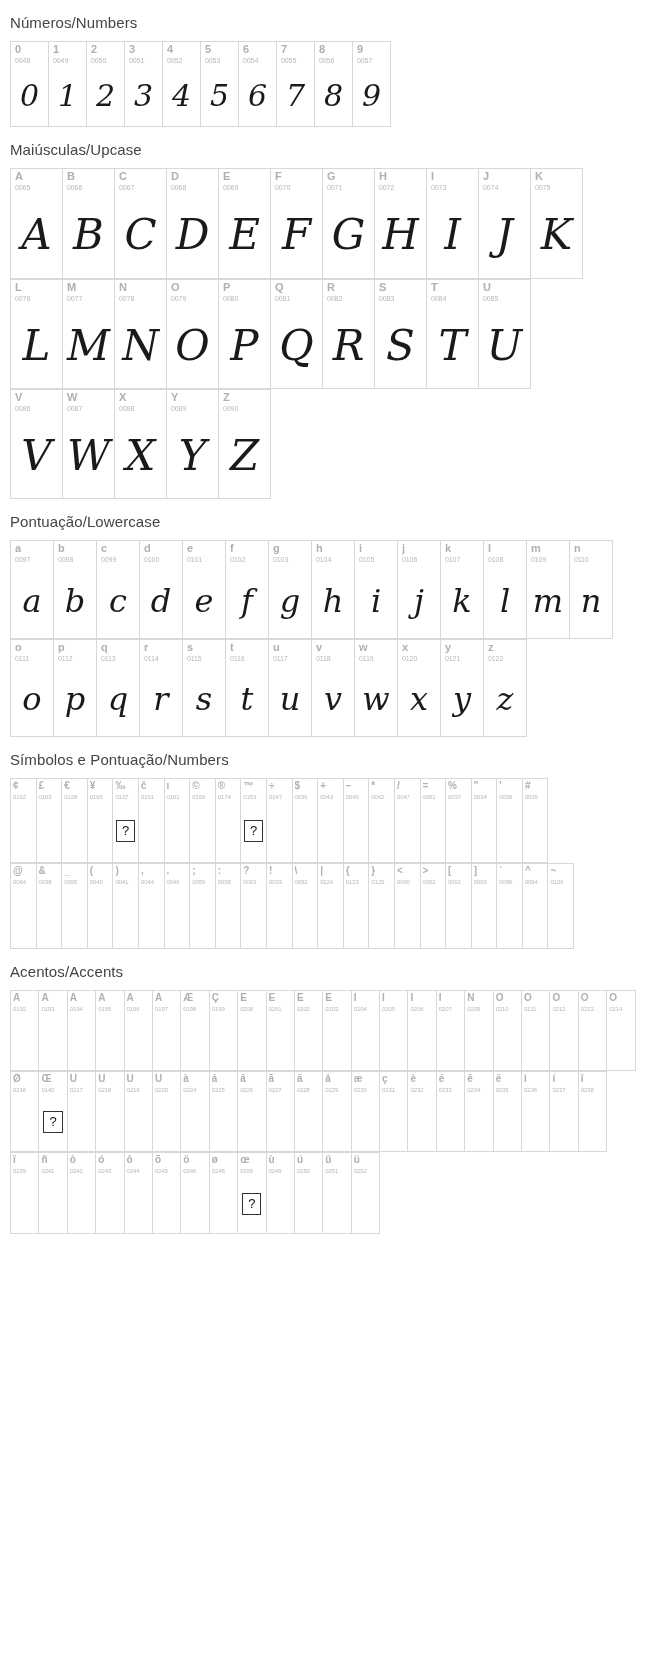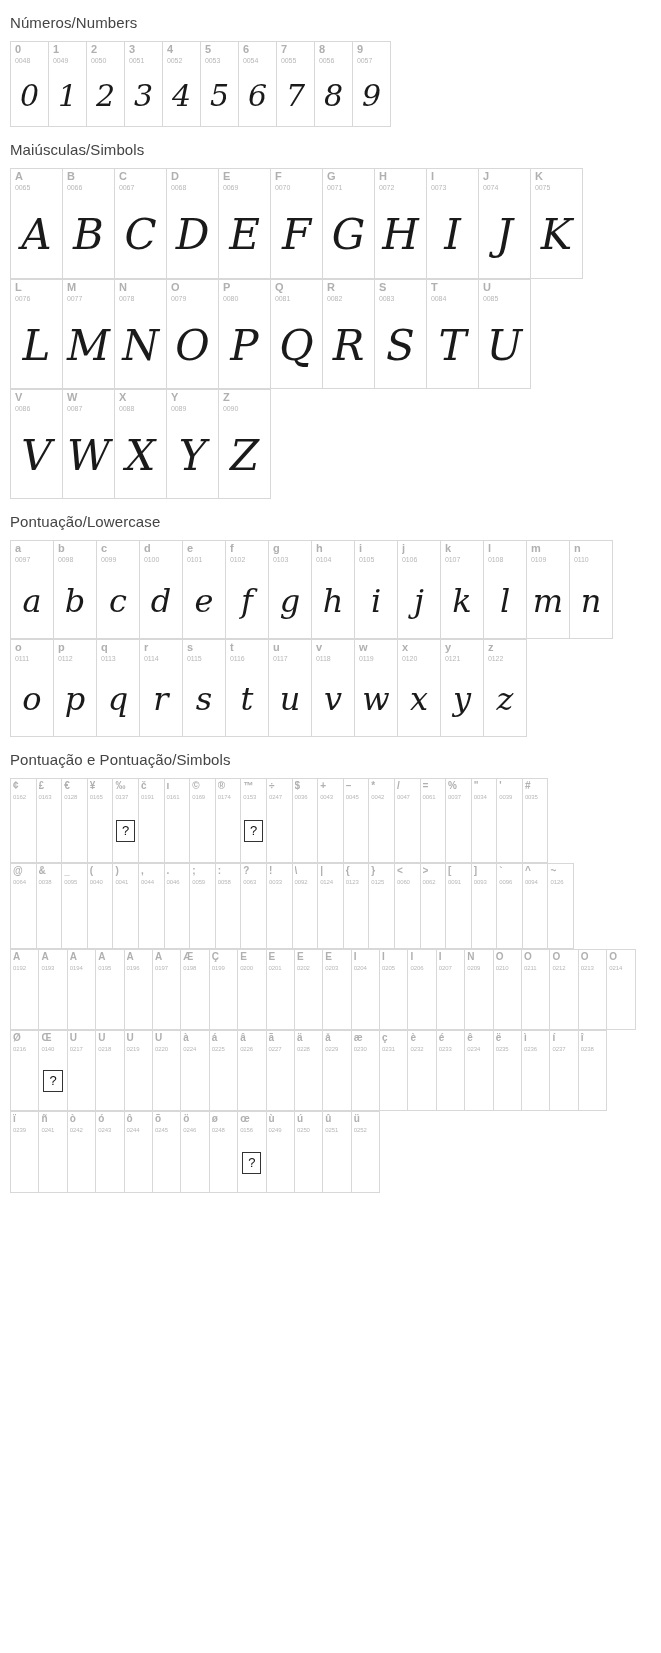--- a/index.html
+++ b/index.html
@@ -178,21 +178,21 @@
               <div class="meta">
                 <span class="ch">9</span>
                 <span class="code">0057</span>
               </div>
               <div class="big">9</div>
             </div>
           </div>
         </div>
       </div>
       <div class="section">
-        <div class="section-title">Maiúsculas/Simbols</div>
+        <div class="section-title">Maiúsculas/Upcase</div>
         <div class="glyph-rows sz-up">
           <div class="glyph-row">
             <div class="glyph-cell">
               <div class="meta">
                 <span class="ch">A</span>
                 <span class="code">0065</span>
               </div>
               <div class="big">A</div>
             </div>
             <div class="glyph-cell">
@@ -562,21 +562,21 @@
               <div class="meta">
                 <span class="ch">z</span>
                 <span class="code">0122</span>
               </div>
               <div class="big">z</div>
             </div>
           </div>
         </div>
       </div>
       <div class="section">
-        <div class="section-title">Pontuação e Pontuação/Simbols</div>
+        <div class="section-title">Símbolos e Pontuação/Numbers</div>
         <div class="glyph-rows sz-sym">
           <div class="glyph-row">
             <div class="glyph-cell">
               <div class="meta">
                 <span class="ch">¢</span>
                 <span class="code">0162</span>
               </div>
               <div class="big"></div>
             </div>
             <div class="glyph-cell">
@@ -876,20 +876,21 @@
               <div class="meta">
                 <span class="ch">~</span>
                 <span class="code">0126</span>
               </div>
               <div class="big"></div>
             </div>
           </div>
         </div>
       </div>
       <div class="section">
+        <div class="section-title">Acentos/Accents</div>
         <div class="glyph-rows sz-acc">
           <div class="glyph-row">
             <div class="glyph-cell">
               <div class="meta">
                 <span class="ch">À</span>
                 <span class="code">0192</span>
               </div>
               <div class="big"></div>
             </div>
             <div class="glyph-cell">

